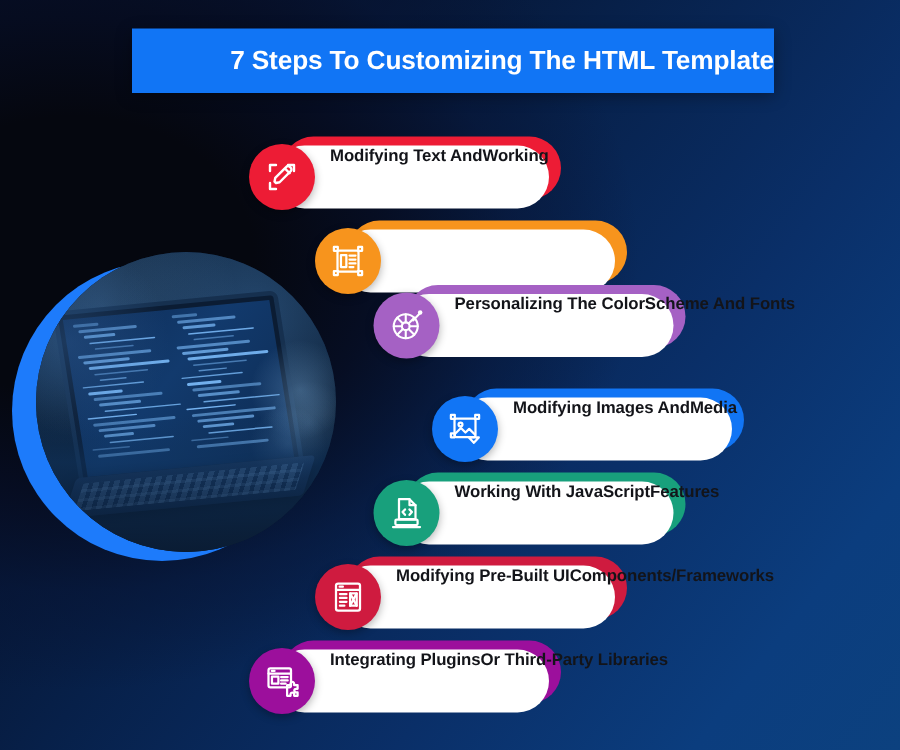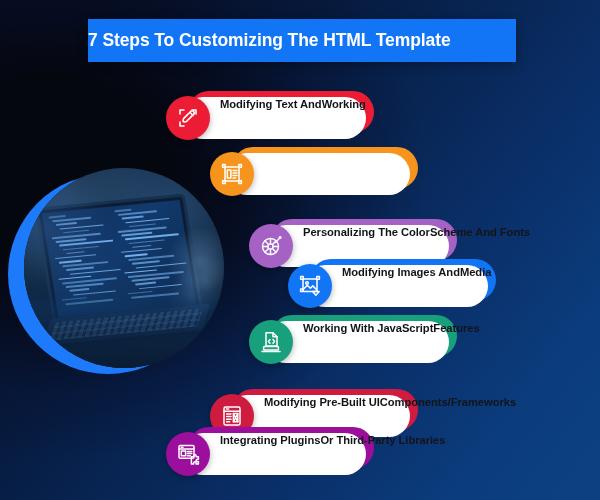--- a/index.html
+++ b/index.html
@@ -20,21 +20,21 @@
     overflow:hidden;
   }
 
   
   .title-bar {
     position:absolute;
     left:88px; top:19px;
     width:428px; height:43px;
     background:#1175f5;
     border-radius:0;
-    display:flex; align-items:center; justify-content:flex-start;
+    display:flex; align-items:center; justify-content:flex-end;
     box-shadow:0 2px 10px rgba(0,0,0,0.35);
   }
   .title-bar .title-text {
     color:#ffffff;
     font-size:17.5px;
     font-weight:bold;
     letter-spacing:-0.1px;
     white-space:nowrap;
   }
 
@@ -269,21 +269,21 @@
       <rect x="7.3" y="8" width="3.6" height="8"></rect>
       <path d="M13 8.4h4M13 11h4M13 13.6h4M13 16h2.6"></path>
       <rect x="2.6" y="2.6" width="2.6" height="2.6"></rect>
               <rect x="18.8" y="2.6" width="2.6" height="2.6"></rect>
       <rect x="2.6" y="18.8" width="2.6" height="2.6"></rect>
               <rect x="18.8" y="18.8" width="2.6" height="2.6"></rect>
             </svg>
           </span>
         </div>
       </div>
-      <div class="step" style="left: 249px; top: 225px; width: 208px;">
+      <div class="step" style="left: 249px; top: 196px; width: 208px;">
         <div class="pill-color" style="background: rgb(165, 97, 196);"></div>
         <div class="pill-white"></div>
         <div class="icon-circle" style="background: rgb(165, 97, 196);">
           <span>
             <svg width="24" height="24" viewBox="0 0 24 24" fill="none" stroke="#fff" stroke-width="1.4" stroke-linecap="round" stroke-linejoin="round">
       <circle cx="11.5" cy="12.5" r="8"></circle>
               <circle cx="11.5" cy="12.5" r="2.6"></circle>
       <path d="M11.5 4.5v5.4M11.5 15.1v5.4M3.5 12.5h5.4M14.1 12.5h5.4"></path>
       <path d="M5.8 6.8l3.8 3.8M13.4 14.4l3.8 3.8M17.2 6.8l-3.8 3.8M9.6 14.4l-3.8 3.8"></path>
       <path d="M16.4 8.6l4.4-4.6"></path>
@@ -329,21 +329,21 @@
       <rect x="2.6" y="14.9" width="2.6" height="2.6"></rect>
       <path d="M14.6 17.6h6.6l-3.3 3.6z"></path>
             </svg>
           </span>
         </div>
         <div class="step-label">
           <span>Modifying Images And</span>
           <span>Media</span>
         </div>
       </div>
-      <div class="step" style="left: 210px; top: 395px; width: 208px; text-align: center;">
+      <div class="step" style="left: 210px; top: 377px; width: 208px; text-align: center;">
         <div class="pill-color" style="background: rgb(207, 27, 63);"></div>
         <div class="pill-white"></div>
         <div class="icon-circle" style="background: rgb(207, 27, 63);">
           <span>
             <svg width="24" height="24" viewBox="0 0 24 24" fill="none" stroke="#fff" stroke-width="1.5" stroke-linecap="round" stroke-linejoin="round">
       <rect x="4" y="3" width="16" height="18" rx="1.4"></rect>
       <path d="M4 7.2h16"></path>
               <path d="M6.4 5.1h2.2"></path>
       <path d="M6.6 10h4.4M6.6 12.6h4.4M6.6 15.2h4.4M6.6 17.8h3"></path>
       <path d="M13.4 9.6h4.4v8.2h-4.4z"></path>

